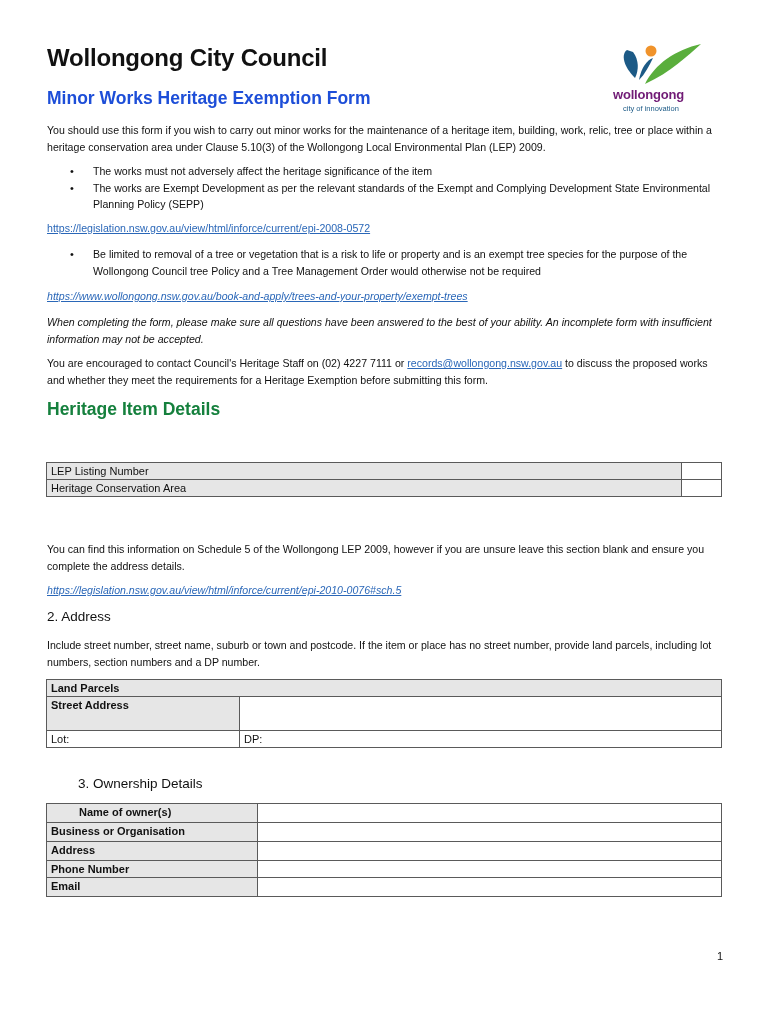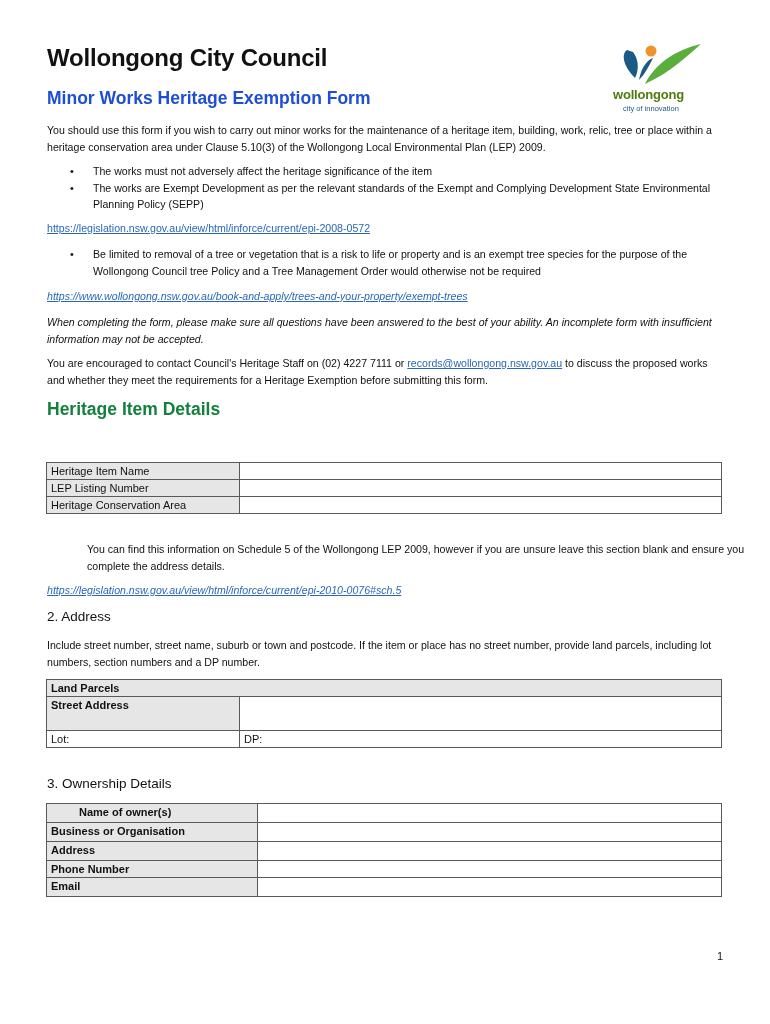--- a/index.html
+++ b/index.html
@@ -5,21 +5,21 @@
   * { box-sizing: border-box; margin: 0; padding: 0; }
   html, body { width: 770px; height: 1024px; background: #ffffff; overflow: hidden; }
   body { font-family: "Liberation Sans", sans-serif; color: #111; position: relative; }
 
   .page { position: absolute; left: 0; top: 0; width: 770px; height: 1024px; }
 
   .title { position: absolute; left: 47px; top: 44px; font-size: 24px; font-weight: bold; color: #111; letter-spacing: -0.2px; }
   .subtitle { position: absolute; left: 47px; top: 88px; font-size: 17.5px; font-weight: bold; color: #1d4ed8; }
 
   .logo { position: absolute; left: 605px; top: 42px; width: 105px; height: 78px; }
-  .logo-word { position: absolute; left: 8px; top: 45px; font-size: 13px; font-weight: bold; color: #4d7c0f; letter-spacing: -0.2px; }
+  .logo-word { position: absolute; left: 8px; top: 45px; font-size: 13px; font-weight: bold; color: #701a75; letter-spacing: -0.2px; }
   .logo-tag { position: absolute; left: 18px; top: 62px; font-size: 7.5px; color: #1c5a86; }
 
   .p { position: absolute; left: 47px; width: 680px; font-size: 10.6px; line-height: 16.5px; color: #111; }
   .link { color: #2a67b8; text-decoration: underline; }
   .link.italic { font-style: italic; }
 
   .bullets { position: absolute; left: 70px; width: 660px; font-size: 10.6px; line-height: 16.5px; }
   .bullet { position: relative; padding-left: 23px; }
   .bullet .dot { position: absolute; left: 0; top: 0; font-size: 11px; }
 
@@ -85,36 +85,32 @@
 
   <div class="p" style="top:355px;">
     <span>You are encouraged to contact Council's Heritage Staff on (02) 4227 7111 or </span><a class="link">records@wollongong.nsw.gov.au</a><span> to discuss the proposed works and whether they meet the requirements for a Heritage Exemption before submitting this form.</span>
   </div>
 
   <div class="h2" style="top:399px;">Heritage Item Details</div>
   <div class="h3" style="top:460px;">1. Details of Heritage Item works apply to</div>
 
   <table class="form" style="left:46px;top:462px;width:676px;">
     <tbody>
-        <tr>
-      <td class="lbl" style="width:193px;">Heritage Item Name</td>
-      <td class="val"></td>
-    </tr>
     <tr>
       <td class="lbl">LEP Listing Number</td>
       <td class="val"></td>
     </tr>
     <tr>
       <td class="lbl">Heritage Conservation Area</td>
       <td class="val"></td>
     </tr>
   </tbody>
     </table>
 
-  <div class="p" style="top:541px;margin-left:40px;">You can find this information on Schedule 5 of the Wollongong LEP 2009, however if you are unsure leave this section blank and ensure you complete the address details.</div>
+  <div class="p" style="top:541px;">You can find this information on Schedule 5 of the Wollongong LEP 2009, however if you are unsure leave this section blank and ensure you complete the address details.</div>
 
   <div class="p" style="top:582px;">
     <a class="link italic">https://legislation.nsw.gov.au/view/html/inforce/current/epi-2010-0076#sch.5</a>
   </div>
 
   <div class="h3" style="top:609px;">2. Address</div>
 
   <div class="p" style="top:637px;">Include street number, street name, suburb or town and postcode. If the item or place has no street number, provide land parcels, including lot numbers, section numbers and a DP number.</div>
 
   <table class="form" style="left:46px;top:679px;width:676px;">
@@ -126,21 +122,21 @@
       <td class="lbl bold" style="width:193px;height:34px;">Street Address</td>
       <td class="val" style="height:34px;"></td>
     </tr>
     <tr>
       <td class="val">Lot:</td>
       <td class="val">DP:</td>
     </tr>
   </tbody>
     </table>
 
-  <div class="h3" style="top:776px;">3. Ownership Details</div>
+  <div class="h3" style="top:776px;margin-left:31px;">3. Ownership Details</div>
 
   <table class="form" style="left:46px;top:803px;width:676px;">
     <tbody>
         <tr>
       <td class="lbl bold" style="width:211px;height:19px;padding-left:32px;">Name of owner(s)</td>
       <td class="val"></td>
     </tr>
     <tr>
       <td class="lbl bold" style="height:19px;">Business or Organisation</td>
       <td class="val"></td>

